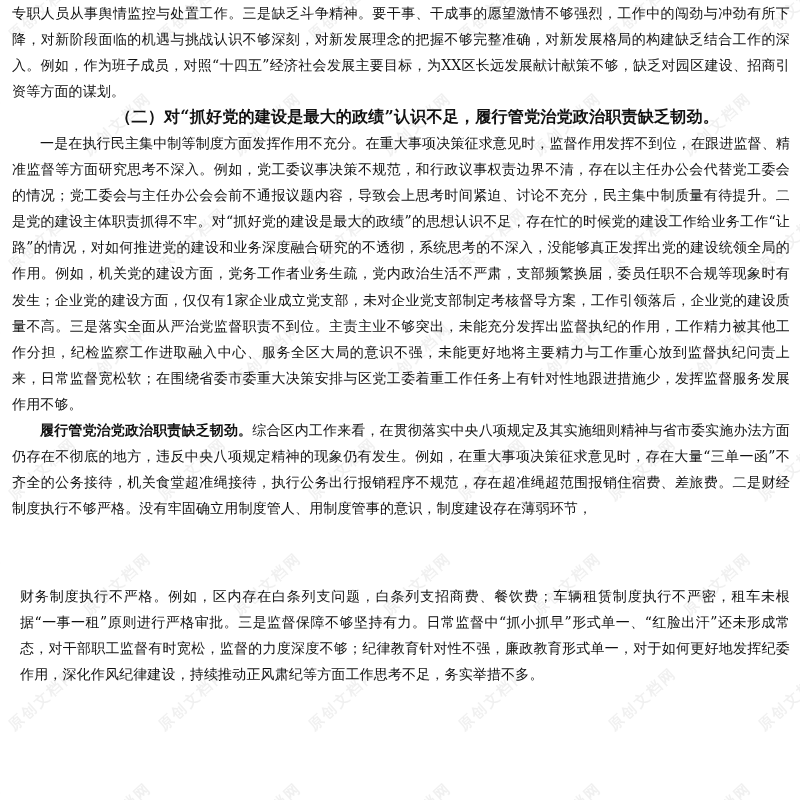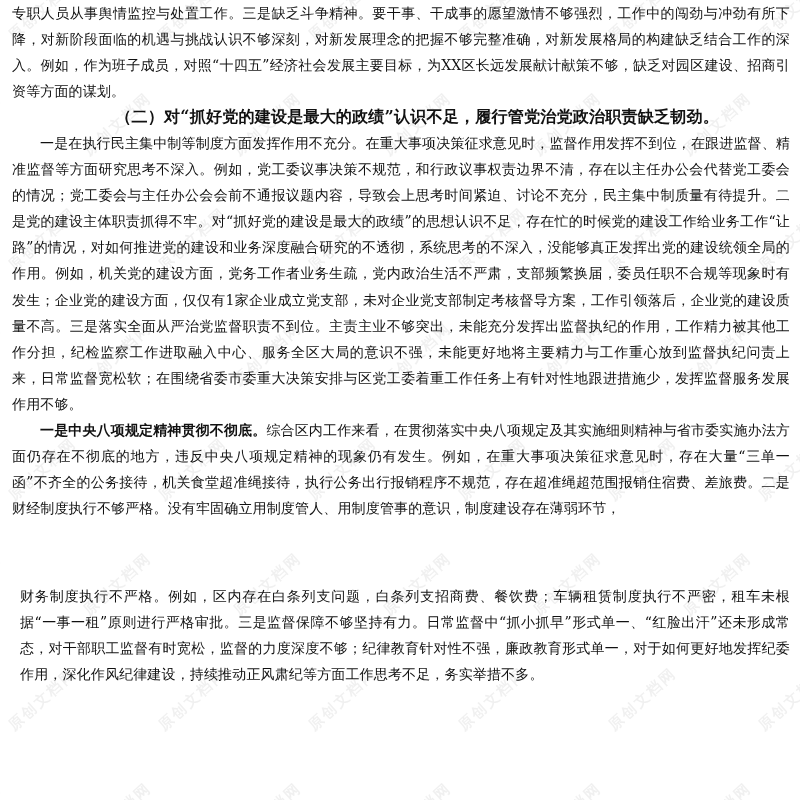--- a/index.html
+++ b/index.html
@@ -148,21 +148,21 @@
 
   <div class="doc">
 
     <p class="para cont">专职人员从事舆情监控与处置工作。三是缺乏斗争精神。要干事、干成事的愿望激情不够强烈，工作中的闯劲与冲劲有所下降，对新阶段面临的机遇与挑战认识不够深刻，对新发展理念的把握不够完整准确，对新发展格局的构建缺乏结合工作的深入。例如，作为班子成员，对照“十四五”经济社会发展主要目标，为XX区长远发展献计献策不够，缺乏对园区建设、招商引资等方面的谋划。</p>
 
     <p class="heading">（二）对“抓好党的建设是最大的政绩”认识不足，履行管党治党政治职责缺乏韧劲。</p>
 
     <p class="para">一是在执行民主集中制等制度方面发挥作用不充分。在重大事项决策征求意见时，监督作用发挥不到位，在跟进监督、精准监督等方面研究思考不深入。例如，党工委议事决策不规范，和行政议事权责边界不清，存在以主任办公会代替党工委会的情况；党工委会与主任办公会会前不通报议题内容，导致会上思考时间紧迫、讨论不充分，民主集中制质量有待提升。二是党的建设主体职责抓得不牢。对“抓好党的建设是最大的政绩”的思想认识不足，存在忙的时候党的建设工作给业务工作“让路”的情况，对如何推进党的建设和业务深度融合研究的不透彻，系统思考的不深入，没能够真正发挥出党的建设统领全局的作用。例如，机关党的建设方面，党务工作者业务生疏，党内政治生活不严肃，支部频繁换届，委员任职不合规等现象时有发生；企业党的建设方面，仅仅有1家企业成立党支部，未对企业党支部制定考核督导方案，工作引领落后，企业党的建设质量不高。三是落实全面从严治党监督职责不到位。主责主业不够突出，未能充分发挥出监督执纪的作用，工作精力被其他工作分担，纪检监察工作进取融入中心、服务全区大局的意识不强，未能更好地将主要精力与工作重心放到监督执纪问责上来，日常监督宽松软；在围绕省委市委重大决策安排与区党工委着重工作任务上有针对性地跟进措施少，发挥监督服务发展作用不够。</p>
 
 
-    <p class="para"><span class="lead">一是中央八项规定精神贯彻不彻底。</span><span>综合区内工作来看，在贯彻落实中央八项规定及其实施细则精神与省市委实施办法方面仍存在不彻底的地方，违反中央八项规定精神的现象仍有发生。例如，在重大事项决策征求意见时，存在大量“三单一函”不齐全的公务接待，机关食堂超准绳接待，执行公务出行报销程序不规范，存在超准绳超范围报销住宿费、差旅费。二是财经制度执行不够严格。没有牢固确立用制度管人、用制度管事的意识，制度建设存在薄弱环节，</span></p>
+    <p class="para"><span class="lead">履行管党治党政治职责缺乏韧劲。</span><span>综合区内工作来看，在贯彻落实中央八项规定及其实施细则精神与省市委实施办法方面仍存在不彻底的地方，违反中央八项规定精神的现象仍有发生。例如，在重大事项决策征求意见时，存在大量“三单一函”不齐全的公务接待，机关食堂超准绳接待，执行公务出行报销程序不规范，存在超准绳超范围报销住宿费、差旅费。二是财经制度执行不够严格。没有牢固确立用制度管人、用制度管事的意识，制度建设存在薄弱环节，</span></p>
   </div>
 
   <div class="page-break"></div>
 
   <div class="page2">
     <p class="para cont">财务制度执行不严格。例如，区内存在白条列支问题，白条列支招商费、餐饮费；车辆租赁制度执行不严密，租车未根据“一事一租”原则进行严格审批。三是监督保障不够坚持有力。日常监督中“抓小抓早”形式单一、“红脸出汗”还未形成常态，对干部职工监督有时宽松，监督的力度深度不够；纪律教育针对性不强，廉政教育形式单一，对于如何更好地发挥纪委作用，深化作风纪律建设，持续推动正风肃纪等方面工作思考不足，务实举措不多。</p>
   </div>
 
 </div>
 

